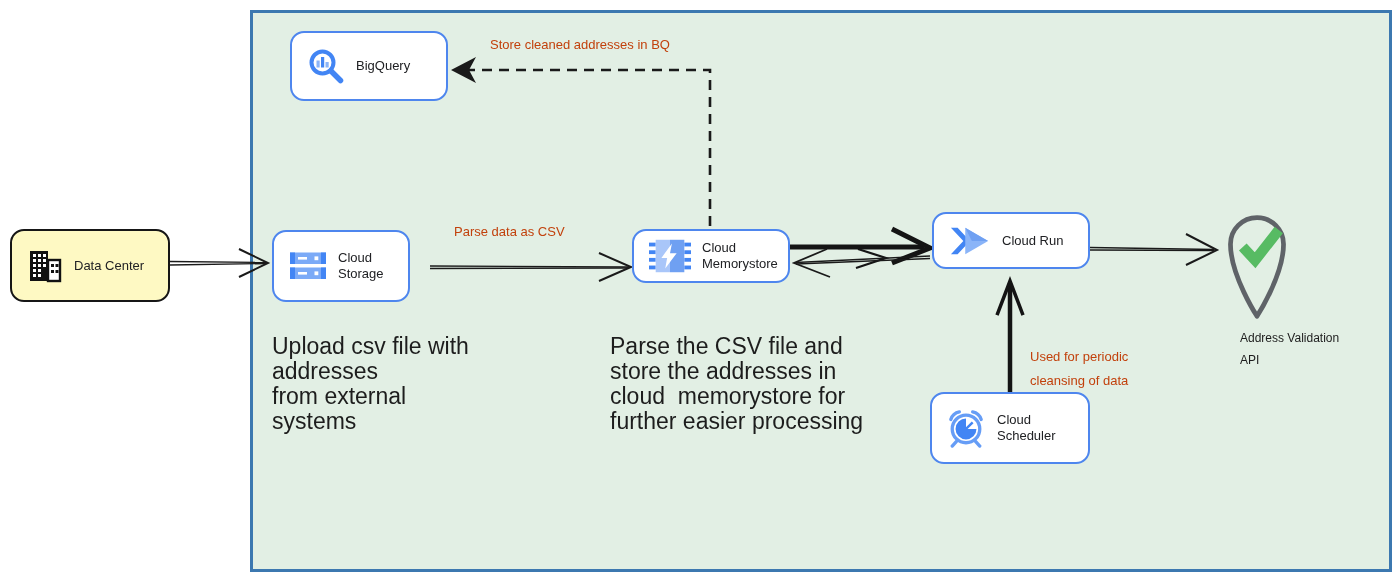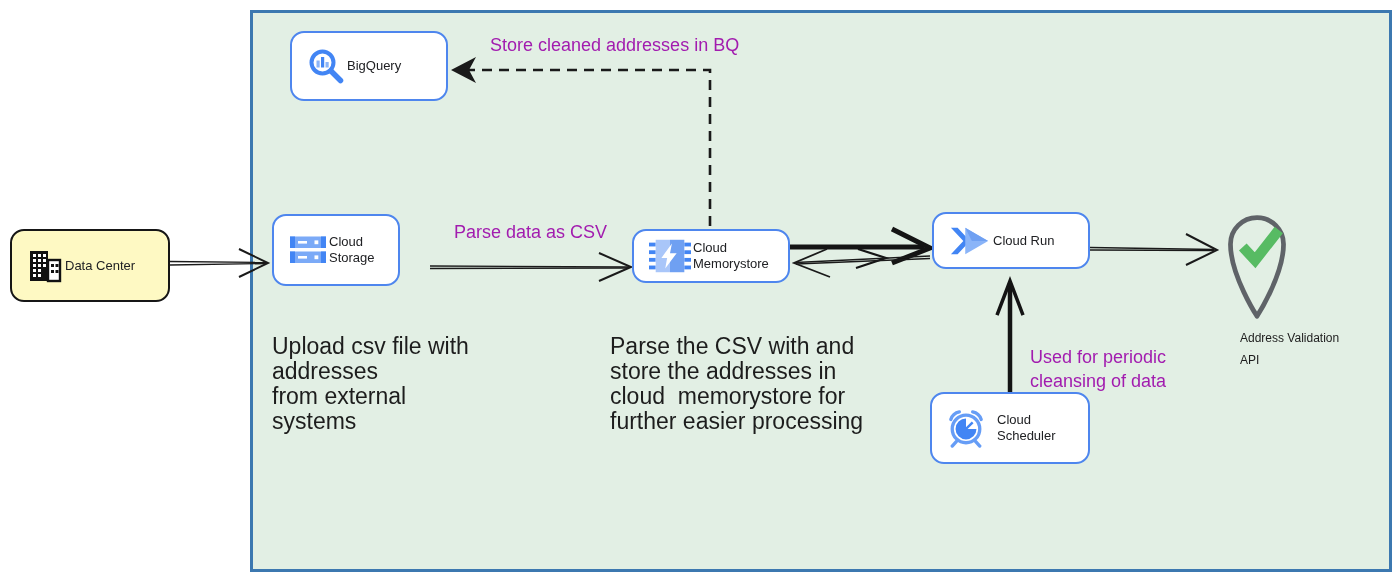--- a/index.html
+++ b/index.html
@@ -8,32 +8,32 @@
     font-family:"Liberation Sans",sans-serif;color:#1d1d1d;overflow:hidden;
   }
   #boundary{
     position:absolute;left:250px;top:10px;width:1136px;height:556px;
     background:#e2efe4;border:3px solid #3c78b0;z-index:1;
   }
   #arrow-layer{position:absolute;left:0;top:0;z-index:2;}
   .node{
     position:absolute;z-index:3;background:#ffffff;border:2.5px solid #4e86ee;
     border-radius:14px;display:flex;align-items:center;box-sizing:border-box;
-    padding-left:15px;gap:2px;
+    padding-left:15px;gap:11px;
   }
   .node .nlabel{font-size:13px;line-height:16px;color:#202124;}
   .node.gray{background:#fef9c3;border-color:#161616;}
   .icon{display:flex;align-items:center;justify-content:center;flex:0 0 auto;}
   .note{
     position:absolute;z-index:4;white-space:pre-wrap;font-size:23px;
     line-height:25px;color:#1d1d1d;
   }
   .edge-label{
-    position:absolute;z-index:4;white-space:pre-wrap;font-size:18px;
-    line-height:24px;color:#a21caf;
+    position:absolute;z-index:4;white-space:pre-wrap;font-size:13px;
+    line-height:24px;color:#c2410c;
   }
   #pin-label{font-size:12px;line-height:22px;}
 </style>
 </head>
 <body>
 
 <div id="canvas">
 
   <div id="boundary"></div>
 
@@ -117,21 +117,21 @@
         <circle cx="15.5" cy="15.5" r="11" fill="#ffffff" stroke="#4285f4" stroke-width="4"></circle>
         <line x1="24" y1="24" x2="33.5" y2="33.5" stroke="#4285f4" stroke-width="5.5" stroke-linecap="round"></line>
         <rect x="9.5" y="13.5" width="3.2" height="7" fill="#8ab4f8"></rect>
         <rect x="14" y="10" width="3.2" height="10.5" fill="#4285f4"></rect>
         <rect x="18.5" y="15" width="3.2" height="5.5" fill="#8ab4f8"></rect>
       </svg>
     </span>
     <span class="nlabel">BigQuery</span>
   </div>
 
-  <div class="node" style="left:272px;top:214px;width:128px;height:72px;">
+  <div class="node" style="left:272px;top:230px;width:138px;height:72px;">
     <span class="icon">
       <svg width="38" height="28" viewBox="0 0 38 28">
         <g>
           <rect x="1" y="0.5" width="36" height="11.5" fill="#7baaf7"></rect>
           <rect x="1" y="0.5" width="5" height="11.5" fill="#4285f4"></rect>
           <rect x="32" y="0.5" width="5" height="11.5" fill="#4285f4"></rect>
           <rect x="9" y="5" width="9" height="2.6" fill="#ffffff"></rect>
           <rect x="25.5" y="4.4" width="3.8" height="3.8" fill="#ffffff"></rect>
         </g>
         <g>
@@ -205,18 +205,18 @@
   <div class="edge-label" style="left:454px;top:220px;">Parse data as CSV</div>
 
   <div class="edge-label" style="left:1030px;top:345px;">Used for periodic
 cleansing of data</div>
 
   <div class="note" style="left:272px;top:334px;">Upload csv file with
 addresses
 from external
 systems</div>
 
-  <div class="note" style="left:610px;top:334px;">Parse the CSV with and
+  <div class="note" style="left:610px;top:334px;">Parse the CSV file and
 store the addresses in
 cloud  memorystore for
 further easier processing</div>
 
 </div>
 
 </body></html>

